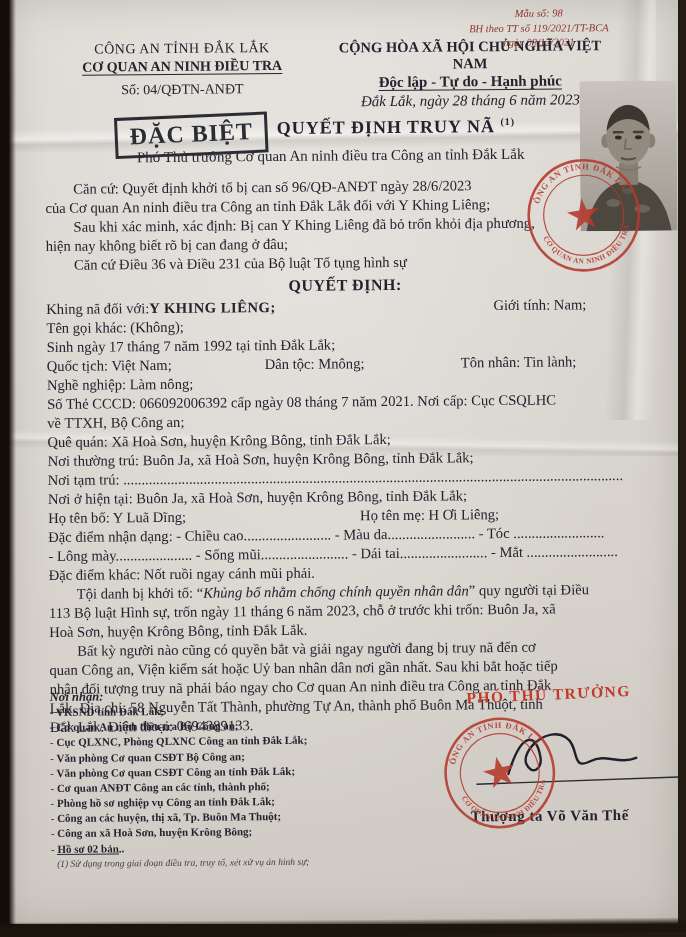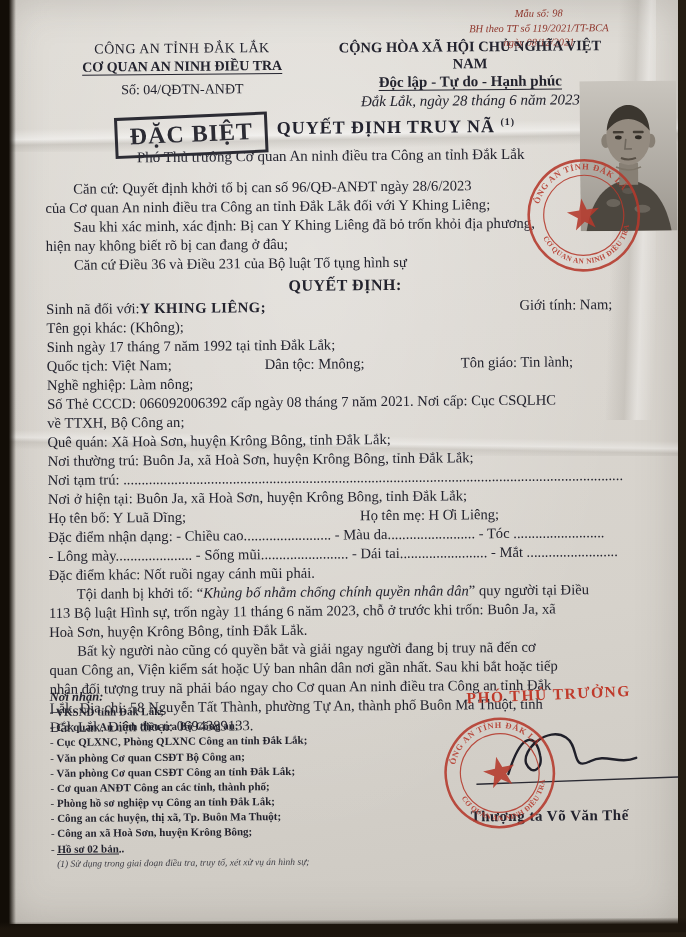--- a/index.html
+++ b/index.html
@@ -51,21 +51,21 @@
   .doc-title{margin-left:232px;font-size:18px;font-weight:bold;letter-spacing:1px;white-space:nowrap;}
   .doc-title sup{font-size:10px;font-weight:bold;}
   .issuer{margin-top:9px;margin-left:92px;font-size:15px;white-space:nowrap;}
 
   
   .body{position:absolute;left:40px;top:178px;right:14px;font-size:14.6px;line-height:19px;z-index:1;}
   .line{white-space:nowrap;}
   .ind{text-indent:28px;}
   .center-bold{text-align:center;font-weight:bold;font-size:16px;letter-spacing:0.5px;margin:3px 0 3px -20px;}
   .row{display:flex;white-space:nowrap;}
-  .subject-right{margin-left:auto;margin-right:52px;}
+  .subject-right{margin-left:auto;margin-right:78px;}
   .seg1{width:218px;}
   .seg2{width:196px;}
   .parents .seg1{width:312px;}
   b.name{letter-spacing:0.5px;}
   .quote{font-style:italic;}
 
   
   .footer{position:absolute;left:40px;top:688px;right:14px;display:flex;z-index:2;}
   .recipients{width:380px;}
   .recipients .head{font-size:12.5px;font-weight:bold;font-style:italic;}
@@ -171,32 +171,32 @@
       <div class="body">
         <div class="line ind">Căn cứ: Quyết định khởi tố bị can số 96/QĐ-ANĐT ngày 28/6/2023</div>
         <div class="line">của Cơ quan An ninh điều tra Công an tỉnh Đắk Lắk đối với Y Khing Liêng;</div>
         <div class="line ind">Sau khi xác minh, xác định: Bị can Y Khing Liêng đã bỏ trốn khỏi địa phương,</div>
         <div class="line">hiện nay không biết rõ bị can đang ở đâu;</div>
         <div class="line ind">Căn cứ Điều 36 và Điều 231 của Bộ luật Tố tụng hình sự</div>
 
         <div class="center-bold">QUYẾT ĐỊNH:</div>
 
         <div class="row">
-          <span>Sinh nã đối với: </span>
+          <span>Khing nã đối với: </span>
           <b class="name">Y KHING LIÊNG;</b>
           <span class="subject-right">Giới tính: Nam;</span>
         </div>
 
         <div class="line">Tên gọi khác: (Không);</div>
         <div class="line">Sinh ngày 17 tháng 7 năm 1992 tại tỉnh Đắk Lắk;</div>
 
         <div class="row">
           <span class="seg1">Quốc tịch: Việt Nam;</span>
           <span class="seg2">Dân tộc: Mnông;</span>
-          <span>Tôn giáo: Tin lành;</span>
+          <span>Tôn nhân: Tin lành;</span>
         </div>
 
         <div class="line">Nghề nghiệp: Làm nông;</div>
         <div class="line">Số Thẻ CCCD: 066092006392 cấp ngày 08 tháng 7 năm 2021. Nơi cấp: Cục CSQLHC</div>
         <div class="line">về TTXH, Bộ Công an;</div>
         <div class="line">Quê quán: Xã Hoà Sơn, huyện Krông Bông, tỉnh Đắk Lắk;</div>
         <div class="line">Nơi thường trú: Buôn Ja, xã Hoà Sơn, huyện Krông Bông, tỉnh Đắk Lắk;</div>
         <div class="line">Nơi tạm trú: .........................................................................................................................................</div>
         <div class="line">Nơi ở hiện tại: Buôn Ja, xã Hoà Sơn, huyện Krông Bông, tỉnh Đắk Lắk;</div>
 

